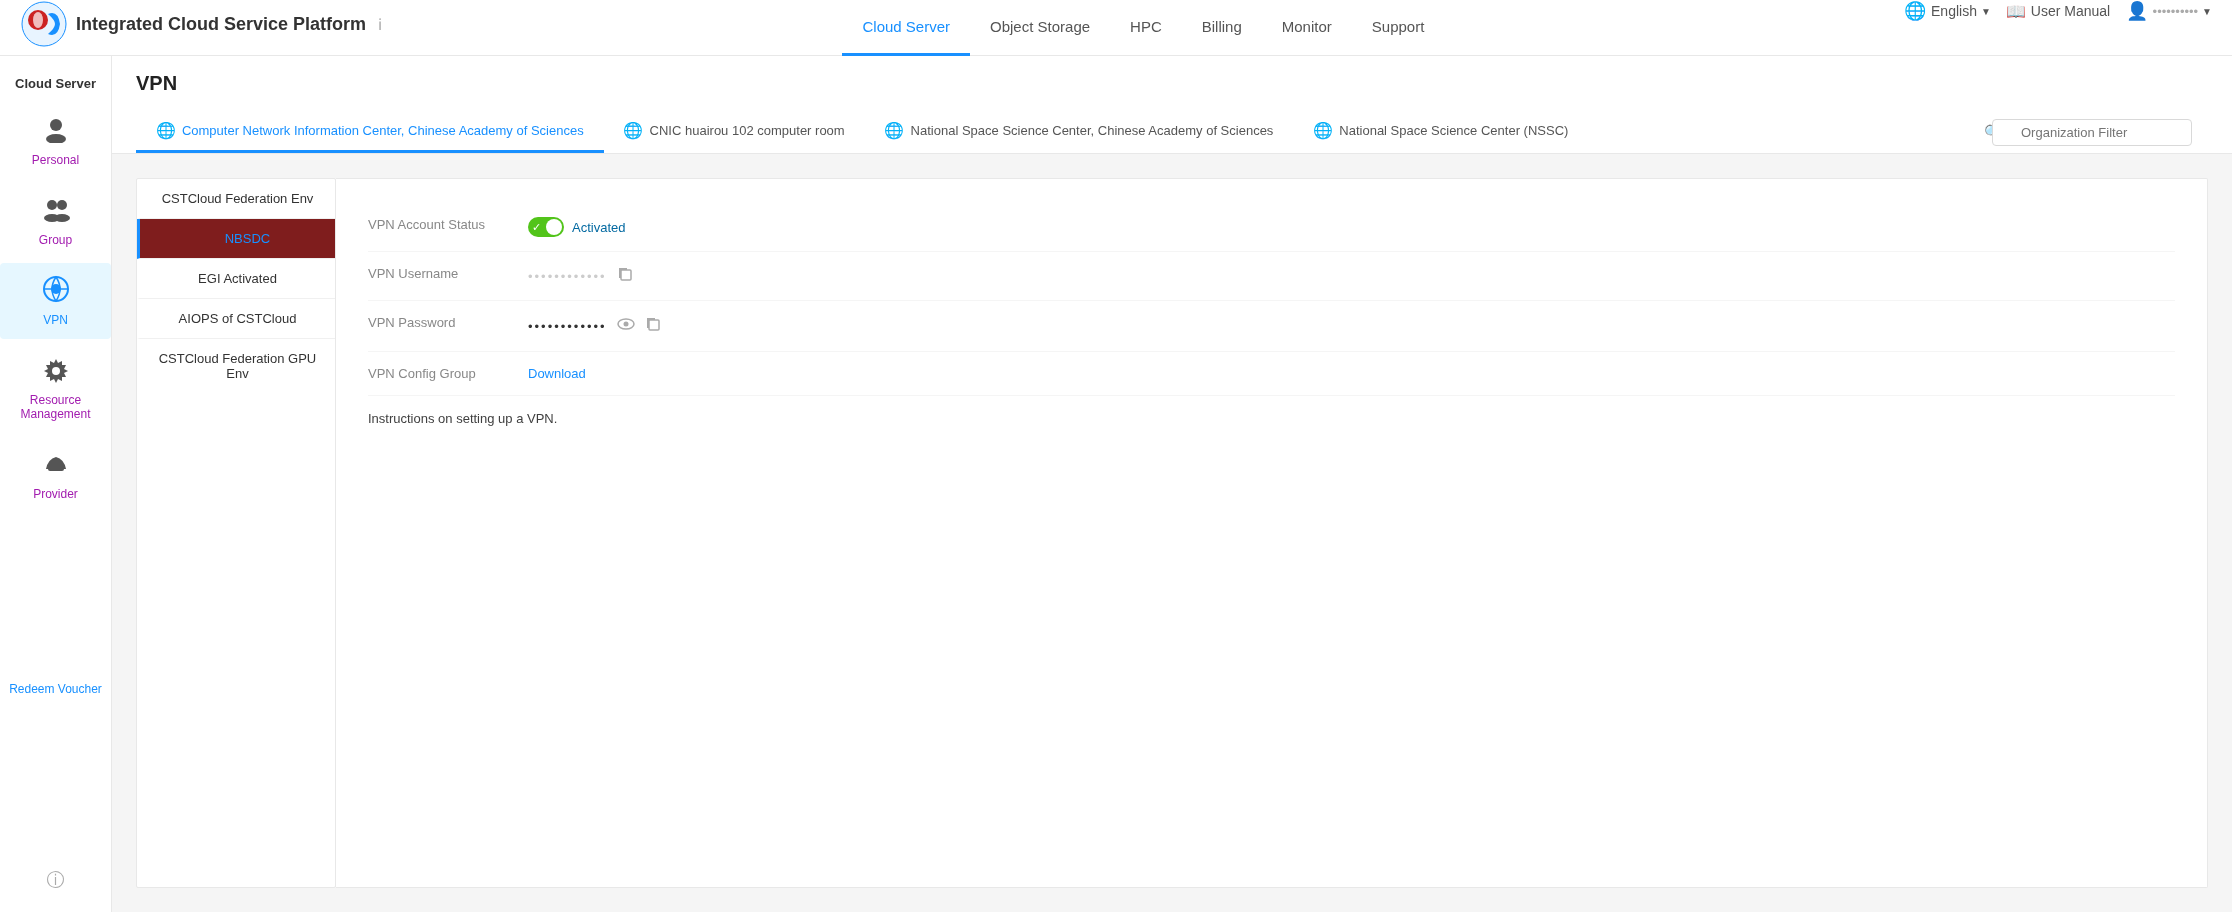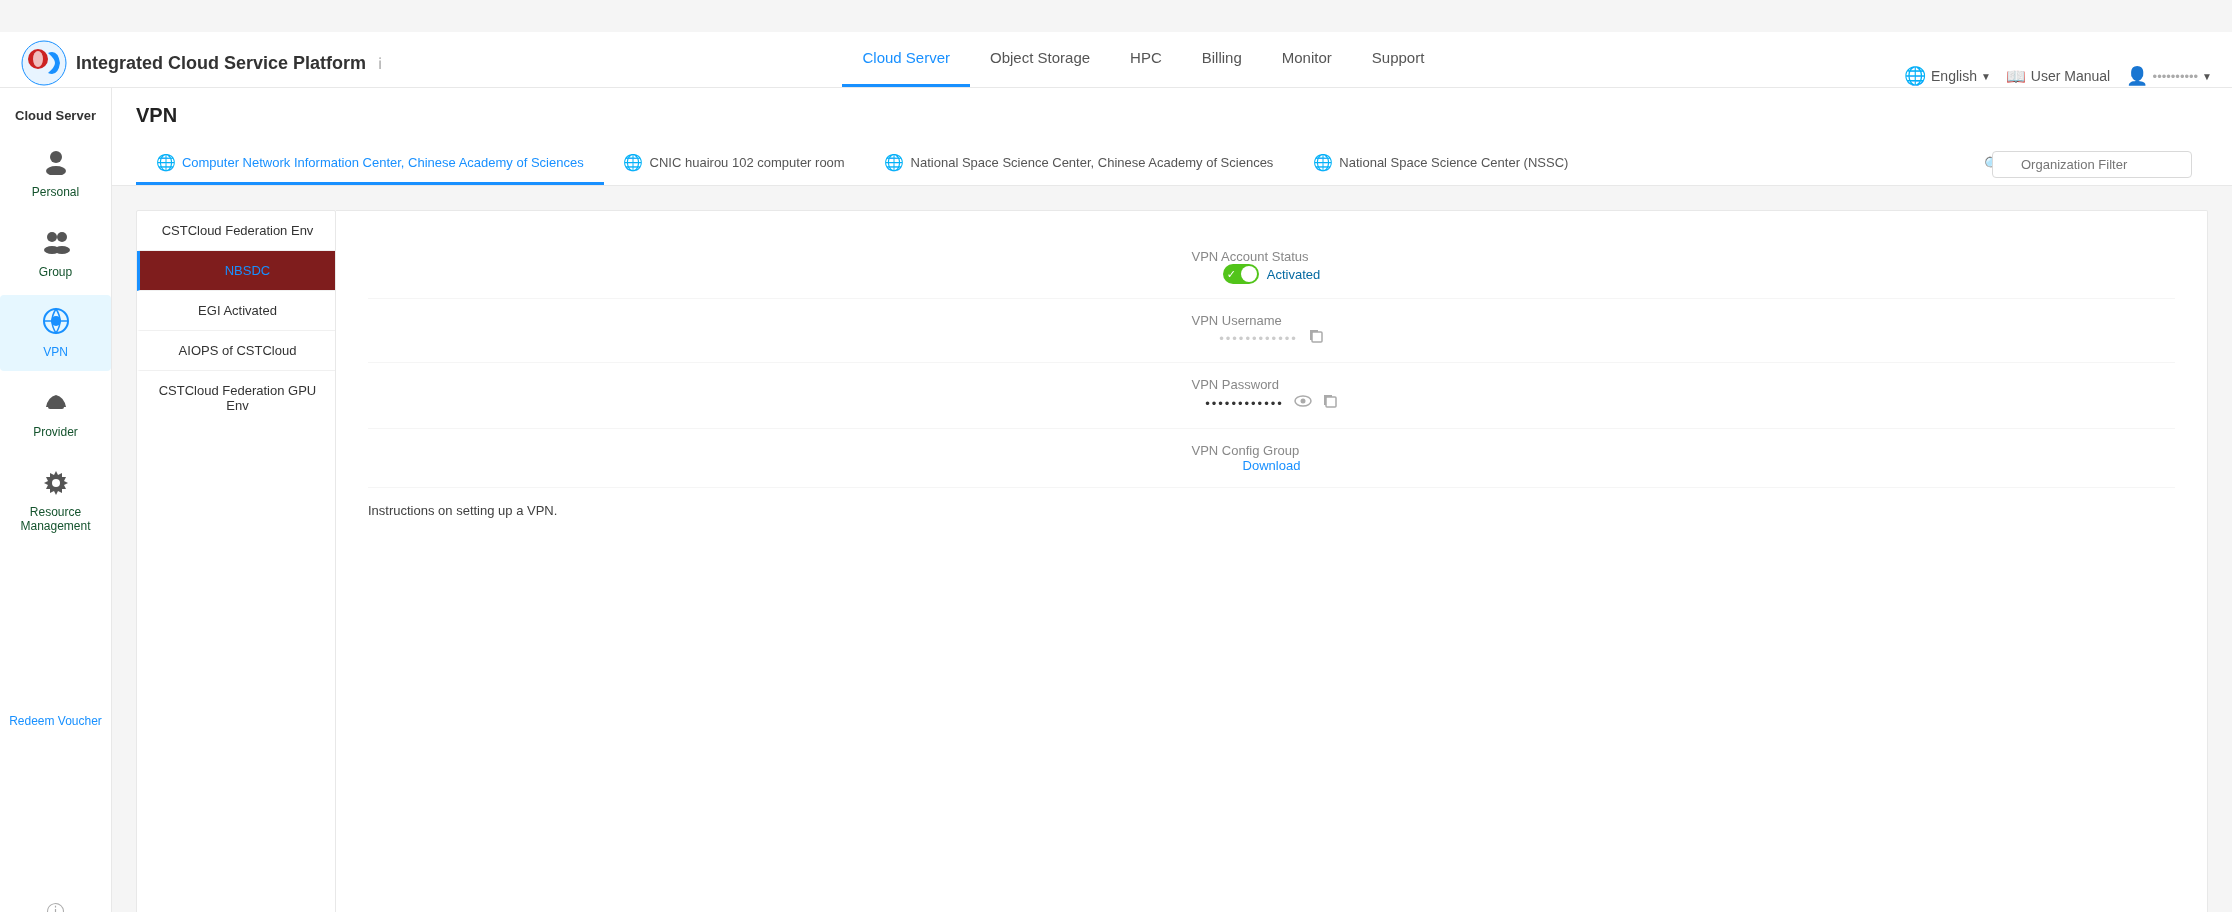--- a/index.html
+++ b/index.html
@@ -1,22 +1,22 @@
 <!DOCTYPE html>
 <html><head>
   <meta charset="utf-8">
   <style>
     * { box-sizing: border-box; margin: 0; padding: 0; }
     body { font-family: -apple-system, BlinkMacSystemFont, 'Segoe UI', Arial, sans-serif; font-size: 14px; color: #333; background: #f5f5f5; }
 
     
     .top-nav {
-      display: flex; align-items: flex-end; background: #fff;
+      display: flex; align-items: flex-start; background: #fff;
       border-bottom: 1px solid #e8e8e8; height: 56px; padding: 0 20px;
-      position: relative; z-index: 10; margin-top: 32px;
+      position: relative; z-index: 10;
     }
     .logo-area { display: flex; align-items: center; gap: 8px; min-width: 320px; }
     .logo-icon { width: 48px; height: 48px; }
     .logo-text { font-size: 18px; font-weight: 600; color: #333; }
     .nav-links { display: flex; align-items: center; gap: 0; flex: 1; justify-content: center; }
     .nav-link {
       padding: 0 20px; height: 56px; display: flex; align-items: center;
       cursor: pointer; font-size: 15px; color: #555; text-decoration: none;
       border-bottom: 3px solid transparent; position: relative; top: 0;
     }
@@ -31,21 +31,21 @@
 
     
     .sidebar {
       width: 112px; background: #fff; border-right: 1px solid #e8e8e8;
       display: flex; flex-direction: column; align-items: center;
       padding-top: 12px; flex-shrink: 0;
     }
     .sidebar-title { font-size: 13px; font-weight: 600; color: #333; padding: 8px 0 12px; text-align: center; }
     .sidebar-item {
       display: flex; flex-direction: column; align-items: center;
-      padding: 12px 8px; width: 100%; cursor: pointer; color: #14532d;
+      padding: 12px 8px; width: 100%; cursor: pointer; color: #a21caf;
       border-radius: 4px; margin-bottom: 4px;
     }
     .sidebar-item.active { background: #e6f7ff; color: #1890ff; }
     .sidebar-item-icon { font-size: 24px; margin-bottom: 4px; }
     .sidebar-item-label { font-size: 12px; text-align: center; }
     .sidebar-redeem { color: #1890ff; font-size: 12px; cursor: pointer; padding: 8px; text-align: center; }
     .sidebar-info { color: #aaa; font-size: 18px; cursor: pointer; padding: 8px; margin-top: auto; margin-bottom: 12px; }
 
     
     .main { flex: 1; display: flex; flex-direction: column; overflow: hidden; }
@@ -86,21 +86,21 @@
     .env-item.active { color: #1890ff; border-left: 3px solid #1890ff; background: #7f1d1d; font-weight: 500; padding-left: 36px; }
     .env-item:last-child { border-bottom: none; }
 
     
     .vpn-details {
       flex: 1; background: #fff; margin-left: 0;
       border: 1px solid #e8e8e8; border-left: none; border-radius: 0 2px 2px 0;
       padding: 24px 32px;
     }
 
-    .detail-row { display: flex; align-items: center; padding: 14px 0; border-bottom: 1px solid #f5f5f5; flex-direction: column; }
+    .detail-row { display: flex; padding: 14px 0; border-bottom: 1px solid #f5f5f5; }
     .detail-row:last-of-type { border-bottom: none; }
     .detail-label { color: #888; font-size: 13px; width: 160px; flex-shrink: 0; }
     .detail-value { display: flex; align-items: center; gap: 8px; font-size: 13px; color: #333; }
 
     
     .toggle { display: inline-flex; align-items: center; gap: 6px; }
     .toggle-track {
       width: 36px; height: 20px; background: #52c41a; border-radius: 10px;
       position: relative; display: inline-block;
     }
@@ -206,35 +206,35 @@
           <path d="M14 2 Q18 8 18 14 Q18 20 14 26 Q10 20 10 14 Q10 8 14 2Z" fill="none" stroke="#1890ff" stroke-width="1.5"></path>
           <line x1="2" y1="14" x2="26" y2="14" stroke="#1890ff" stroke-width="1.5"></line>
         </svg>
       </span>
       <span class="sidebar-item-label">VPN</span>
     </div>
 
     <div class="sidebar-item">
       <span class="sidebar-item-icon">
         <svg width="28" height="28" viewBox="0 0 28 28">
+          <path d="M14 4 L16 8 L20 6 L20 10 L24 10 L22 14 L26 16 L22 18 L24 22 L20 22 L20 26 L16 24 L14 28 L12 24 L8 26 L8 22 L4 22 L6 18 L2 16 L6 14 L4 10 L8 10 L8 6 L12 8 Z" fill="#555"></path>
+          <circle cx="14" cy="16" r="4" fill="#fff"></circle>
+        </svg>
+      </span>
+      <span class="sidebar-item-label" style="text-align:center;">Resource Management</span>
+    </div>
+
+    <div class="sidebar-item">
+      <span class="sidebar-item-icon">
+        <svg width="28" height="28" viewBox="0 0 28 28">
           <path d="M4 20 Q6 10 14 8 Q22 10 24 20 Z" fill="#555"></path>
           <rect x="6" y="18" width="16" height="4" rx="2" fill="#555"></rect>
         </svg>
       </span>
       <span class="sidebar-item-label">Provider</span>
-    </div>
-
-    <div class="sidebar-item">
-      <span class="sidebar-item-icon">
-        <svg width="28" height="28" viewBox="0 0 28 28">
-          <path d="M14 4 L16 8 L20 6 L20 10 L24 10 L22 14 L26 16 L22 18 L24 22 L20 22 L20 26 L16 24 L14 28 L12 24 L8 26 L8 22 L4 22 L6 18 L2 16 L6 14 L4 10 L8 10 L8 6 L12 8 Z" fill="#555"></path>
-          <circle cx="14" cy="16" r="4" fill="#fff"></circle>
-        </svg>
-      </span>
-      <span class="sidebar-item-label" style="text-align:center;">Resource Management</span>
     </div>
 
     <div style="margin-top: auto;"></div>
     <div class="sidebar-redeem">Redeem Voucher</div>
     <div class="sidebar-info">
       <span>ⓘ</span>
     </div>
   </aside>
 
   <main class="main">

